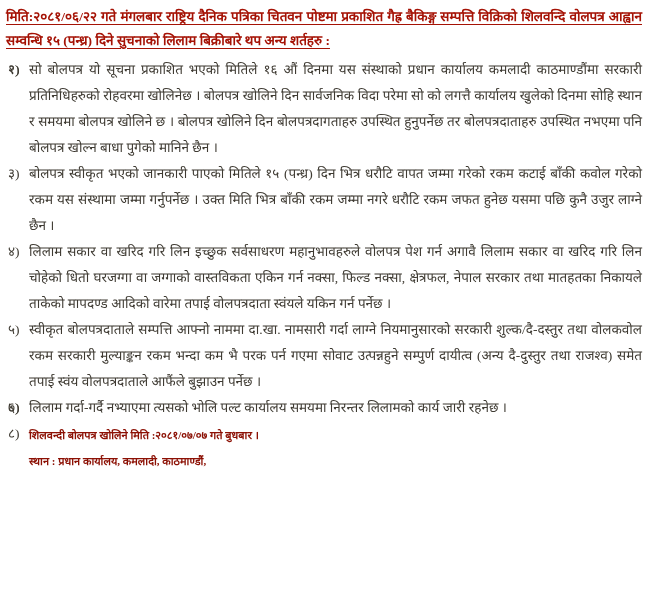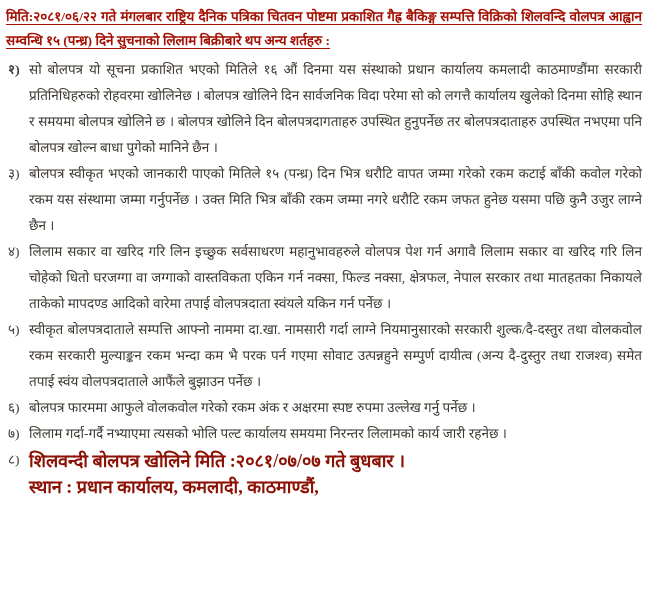--- a/index.html
+++ b/index.html
@@ -19,21 +19,21 @@
   .item{
     position:relative;padding-left:23px;
     font-size:13.5px;line-height:26px;
     color:var(--body-color,#3e3a32);
     text-align:justify;
   }
   .item .num{position:absolute;left:2px;top:0;}
   .footer-block{margin-top:1px;}
   .footer-line{
     padding-left:23px;
-    font-size:18px;font-weight:bold;line-height:26px;
+    font-size:11px;font-weight:bold;line-height:26px;
     color:var(--footer-color,#8c1000);
   }
 </style>
 </head>
 <body>
 
 <div class="page">
 
   <p class="notice-header">मिति:२०८१/०६/२२ गते मंगलबार राष्ट्रिय दैनिक पत्रिका चितवन पोष्टमा प्रकाशित गैह्र बैकिङ्ग सम्पत्ति विक्रिको शिलवन्दि वोलपत्र आह्वान सम्वन्धि १५ (पन्ध्र) दिने सुचनाको लिलाम बिक्रीबारे थप अन्य शर्तहरु :</p>
 
@@ -52,21 +52,20 @@
     <div class="item">
       <span class="num">४)</span>
       <span>लिलाम सकार वा खरिद गरि लिन इच्छुक सर्वसाधरण महानुभावहरुले वोलपत्र पेश गर्न अगावै लिलाम सकार वा खरिद गरि लिन चोहेको धितो घरजग्गा वा जग्गाको वास्तविकता एकिन गर्न नक्सा, फिल्ड नक्सा, क्षेत्रफल, नेपाल सरकार तथा मातहतका निकायले ताकेको मापदण्ड आदिको वारेमा तपाई वोलपत्रदाता स्वंयले यकिन गर्न पर्नेछ ।</span>
     </div>
     <div class="item">
       <span class="num">५)</span>
       <span>स्वीकृत बोलपत्रदाताले सम्पत्ति आफ्नो नाममा दा.खा. नामसारी गर्दा लाग्ने नियमानुसारको सरकारी शुल्क/दै-दस्तुर तथा वोलकवोल रकम सरकारी मुल्याङ्कन रकम भन्दा कम भै परक पर्न गएमा सोवाट उत्पन्नहुने सम्पुर्ण दायीत्व (अन्य दै-दुस्तुर तथा राजश्व) समेत तपाई स्वंय वोलपत्रदाताले आफैंले बुझाउन पर्नेछ ।</span>
     </div>
     <div class="item">
       <span class="num">६)</span>
-      <span>बोलपत्र फारममा आफुले वोलकवोल गरेको रकम अंक र अक्षरमा स्पष्ट रुपमा उल्लेख गर्नु पर्नेछ ।</span>
     </div>
     <div class="item">
       <span class="num">७)</span>
       <span>लिलाम गर्दा-गर्दै नभ्याएमा त्यसको भोलि पल्ट कार्यालय समयमा निरन्तर लिलामको कार्य जारी रहनेछ ।</span>
     </div>
     <div class="item">
       <span class="num">८)</span>
     </div>
   </div>
 

